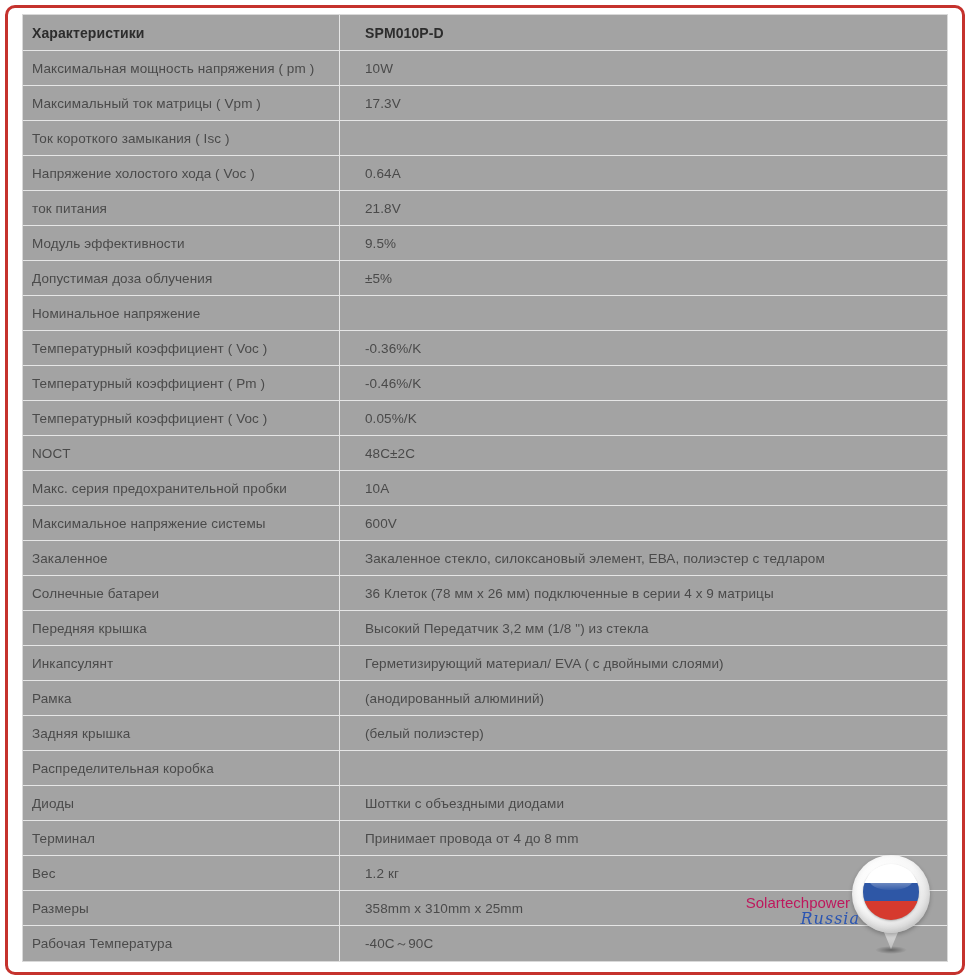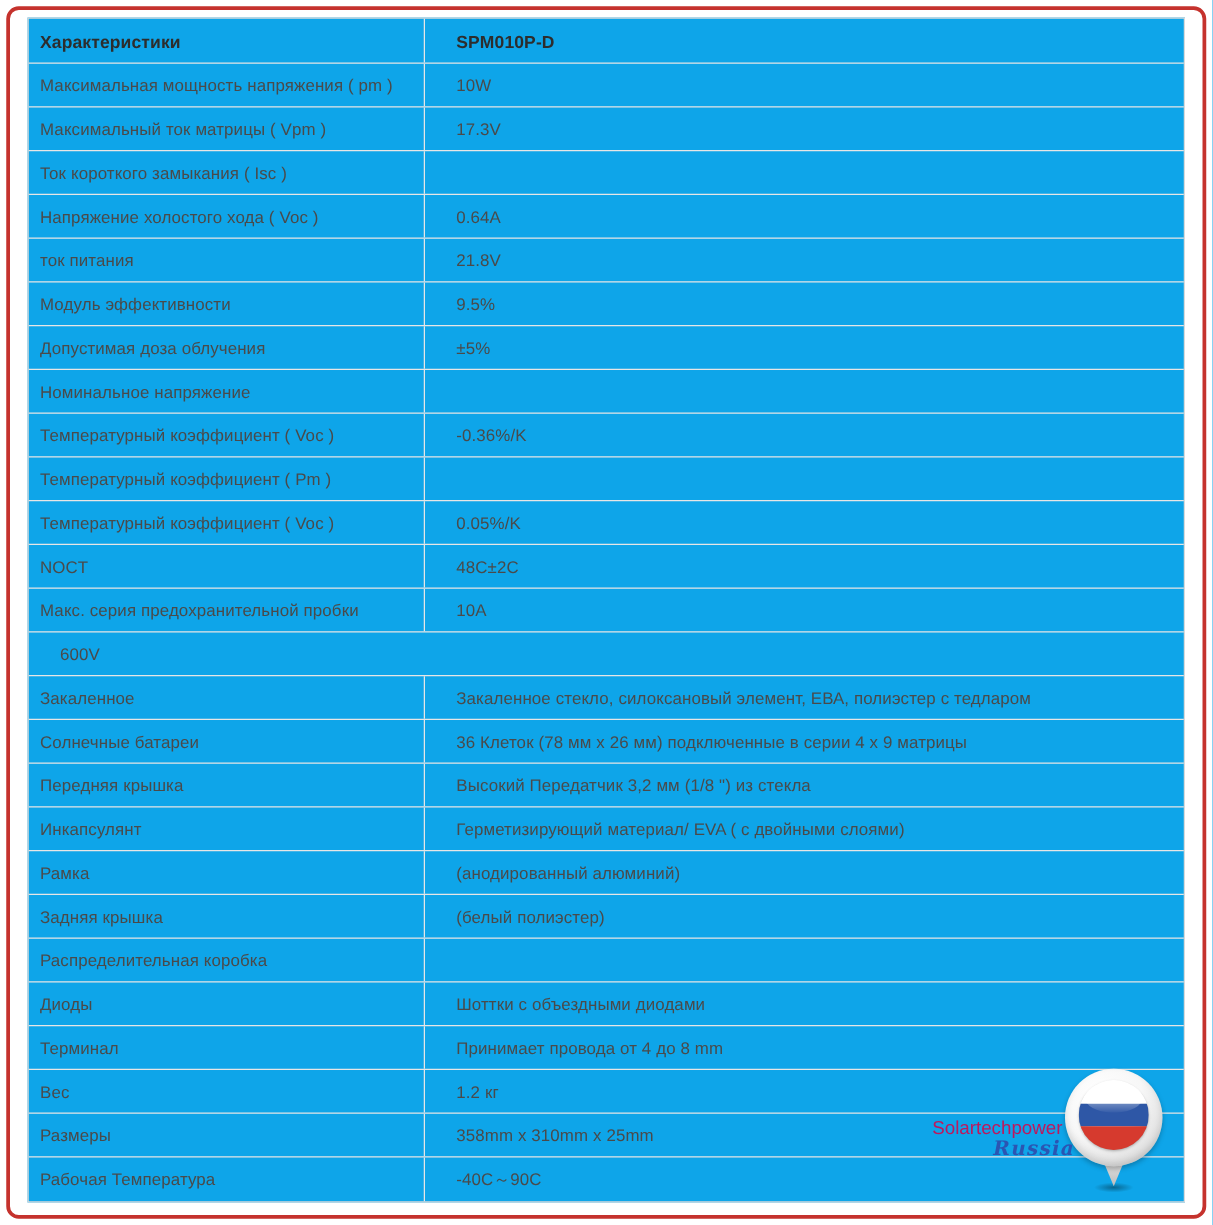--- a/index.html
+++ b/index.html
@@ -6,21 +6,21 @@
   body {
     width:970px; height:980px; position:relative; background:#ffffff;
     font-family:"Liberation Sans", sans-serif; overflow:hidden;
   }
   .frame {
     position:absolute; left:5px; top:5px; width:954px; height:964px;
     border:3px solid #c5322d; border-radius:10px; background:#ffffff;
   }
   .spec-table {
     position:absolute; left:22px; top:14px; width:926px;
-    border:1px solid #d9d9d9; background:#0ea5e9; box-sizing:border-box;
+    border:1px solid #d9d9d9; background:#a3a3a3; box-sizing:border-box;
   }
   .t-row {
     display:flex; height:35px; border-bottom:1px solid #e6e6e6;
     align-items:stretch; box-sizing:border-box;
   }
   .t-row:last-child { border-bottom:none; }
   .t-row.header { height:36px; }
   .cell-label {
     width:317px; flex:0 0 317px; padding-left:9px; box-sizing:border-box;
     border-right:1px solid #e6e6e6; display:flex; align-items:center;
@@ -33,21 +33,21 @@
   .t-row.header .cell-label, .t-row.header .cell-value {
     font-weight:bold; font-size:14px; color:#2d2d2d;
   }
   
   .brand-name {
     position:absolute; left:740px; top:894px; width:110px; text-align:right;
     font-size:15px; color:#be185d; z-index:6;
   }
   .brand-country {
     position:absolute; left:742px; top:909px; width:118px; text-align:right;
-    font-family:"DejaVu Serif", serif; font-style:italic; font-weight:bold;
+    font-family:"DejaVu Serif", serif; font-style:italic; font-weight:normal;
     font-size:16px; color:#2b55b2; z-index:6; letter-spacing:1px;
   }
   .map-pin { position:absolute; left:852px; top:855px; width:78px; height:100px; z-index:5; }
   .pin-shadow {
     position:absolute; left:23px; top:91px; width:32px; height:8px; border-radius:50%;
     background:radial-gradient(ellipse at center, rgba(0,0,0,.38) 0%, rgba(0,0,0,0) 70%);
   }
   .pin-tail {
     position:absolute; left:50%; top:56px; width:36px; height:38px; margin-left:-18px;
     background:linear-gradient(to bottom, #ececec 0%, #d2d2d2 70%, #bdbdbd 100%);
@@ -120,38 +120,40 @@
     <div class="cell-label">Номинальное напряжение</div>
   </div>
 
   <div class="t-row">
     <div class="cell-label">Температурный коэффициент ( Voc )</div>
     <div class="cell-value">-0.36%/K</div>
   </div>
 
   <div class="t-row">
     <div class="cell-label">Температурный коэффициент ( Pm )</div>
+    <div class="cell-value">-0.46%/K</div>
   </div>
 
   <div class="t-row">
     <div class="cell-label">Температурный коэффициент ( Voc )</div>
     <div class="cell-value">0.05%/K</div>
   </div>
 
   <div class="t-row">
     <div class="cell-label">NOCT</div>
     <div class="cell-value">48C±2C</div>
   </div>
 
   <div class="t-row">
     <div class="cell-label">Макс. серия  предохранительной пробки</div>
     <div class="cell-value">10A</div>
   </div>
 
   <div class="t-row">
+    <div class="cell-label">Максимальное  напряжение системы</div>
     <div class="cell-value">600V</div>
   </div>
 
   <div class="t-row">
     <div class="cell-label">Закаленное</div>
     <div class="cell-value">Закаленное стекло, силоксановый элемент, ЕВА, полиэстер с тедларом</div>
   </div>
 
   <div class="t-row">
     <div class="cell-label">Солнечные батареи</div>

